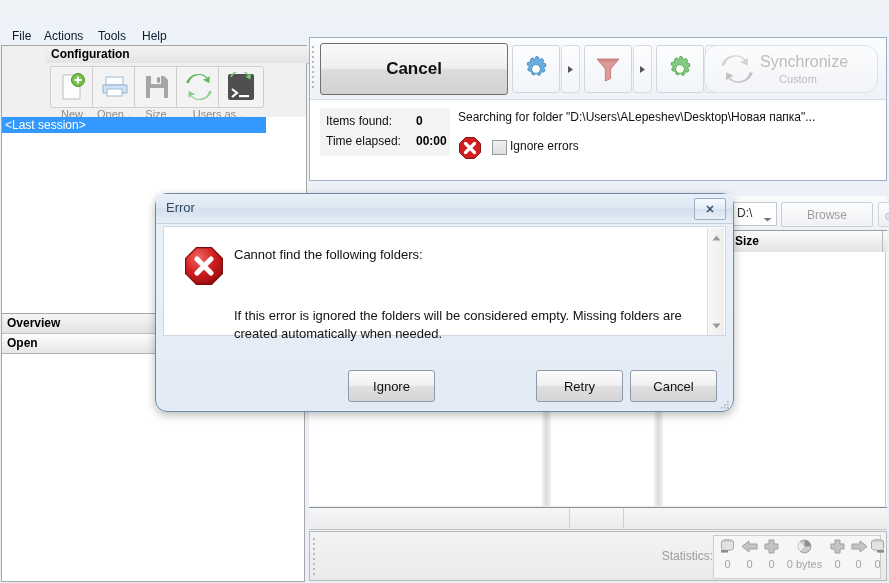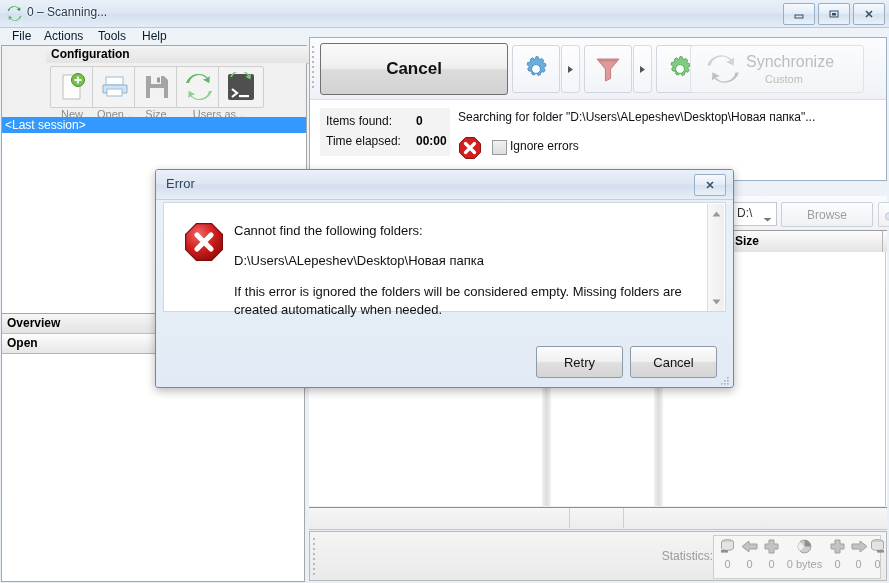--- a/index.html
+++ b/index.html
@@ -39,21 +39,21 @@
      border-bottom:1px solid #c3c3c3;margin-left:44px;}
   .cfg-cap-t{position:absolute;left:5px;top:1px;font-size:12px;font-weight:bold;color:#000;}
   .cfg-close{position:absolute;right:6px;top:1px;width:13px;height:13px;cursor:default;}
   .cfgbar{position:absolute;left:0;top:17px;width:304px;height:54px;background:#f0f0f0;}
   .cfgbtn{position:absolute;top:3px;width:44px;height:40px;
      border:1px solid #cfcfcf;border-radius:2px;background:#f3f3f3;}
   .cfglbl{position:absolute;top:45px;font-size:11px;color:#8c8c8c;text-align:center;}
 
   .sesslist{position:absolute;left:1px;top:117px;width:304px;height:196px;
      background:#fff;border:1px solid #a6a6a6;border-top:none;}
-  .sessrow{position:absolute;left:0;top:0;width:304px;height:16px;
+  .sessrow{position:absolute;left:0;top:0;width:264px;height:16px;
      background:#3399ff;color:#fff;font-size:12px;line-height:16px;padding-left:3px;
      box-sizing:border-box;}
 
   .ovpane{position:absolute;left:1px;top:313px;width:304px;height:269px;
      border:1px solid #a6a6a6;background:#fff;box-sizing:border-box;}
   .ov-cap{position:absolute;left:0;top:0;width:302px;height:19px;
      background:linear-gradient(to bottom,#f6f6f6,#e3e3e3);border-bottom:1px solid #c0c0c0;}
   .ov-cap-t{position:absolute;left:5px;top:2px;font-size:12px;font-weight:bold;}
   .ov-hdr{position:absolute;left:0;top:20px;width:302px;height:19px;
      background:linear-gradient(to bottom,#fdfdfd,#e6e6e6);border-bottom:1px solid #b4b4b4;}
@@ -70,22 +70,22 @@
      border:1px solid #707070;border-radius:3px;
      background:linear-gradient(to bottom,#fafafa 0%,#efefef 48%,#dcdcdc 52%,#d2d2d2 100%);
      display:flex;align-items:center;justify-content:center;
      font-size:17px;font-weight:bold;color:#111;}
   .tbtn{position:absolute;top:7px;width:46px;height:46px;border:1px solid #d0d6dd;
      border-radius:3px;background:linear-gradient(to bottom,#fdfdfe,#f1f4f8);
      display:flex;align-items:center;justify-content:center;}
   .tarrow{position:absolute;top:7px;width:17px;height:46px;border:1px solid #d6dbe1;
      border-radius:3px;background:linear-gradient(to bottom,#fdfdfe,#f2f5f9);
      display:flex;align-items:center;justify-content:center;}
-  .syncbtn{position:absolute;left:380px;top:7px;width:172px;height:46px;
-     border:1px solid #dfe3e8;border-radius:3px;
+  .syncbtn{position:absolute;left:394px;top:7px;width:172px;height:46px;
+     border:1px solid #dfe3e8;border-radius:13px;
      background:linear-gradient(to bottom,#fbfcfd,#f2f4f7);}
   .sync-t1{position:absolute;left:55px;top:7px;font-size:16px;color:#bdbdbd;}
   .sync-t2{position:absolute;left:74px;top:27px;font-size:11px;color:#bdbdbd;}
 
   .statbox{position:absolute;left:10px;top:70px;width:130px;height:48px;
      background:#f3f3f3;}
   .st-l{position:absolute;font-size:12px;color:#111;}
   .st-v{position:absolute;font-size:12px;font-weight:bold;color:#000;}
   .srchtxt{position:absolute;left:148px;top:72px;font-size:12px;color:#111;white-space:nowrap;}
   .errico{position:absolute;left:148px;top:98px;width:24px;height:24px;}
@@ -129,22 +129,22 @@
      background:linear-gradient(to bottom,#f4f4f4,#eaeaea);
      border:1px solid #b9b9b9;box-sizing:border-box;}
   .sb-grip{position:absolute;left:3px;top:5px;width:5px;height:40px;}
   .sb-statlbl{position:absolute;right:173px;top:17px;font-size:12px;color:#9c9c9c;}
   .sb-statsbox{position:absolute;right:5px;top:3px;width:166px;height:42px;
      border:1px solid #cdcdcd;background:#f6f6f6;}
   .sb-item{position:absolute;top:3px;text-align:center;}
   .sb-num{font-size:11px;color:#a5a5a5;margin-top:1px;}
 
   
-  .dlg{position:absolute;left:155px;top:169px;width:579px;height:219px;
-     border:1px solid #6f8aa5;border-radius:3px;
+  .dlg{position:absolute;left:155px;top:193px;width:579px;height:219px;
+     border:1px solid #6f8aa5;border-radius:12px;
      background:linear-gradient(to bottom,#eaf1f8 0%,#e2ebf5 100%);
      box-shadow:0 3px 10px rgba(0,0,0,.28);box-sizing:border-box;}
   .dlg-cap{position:absolute;left:0;top:0;width:577px;height:29px;
      background:linear-gradient(to bottom,#e9f0f8 0%,#dde7f3 48%,#d3dfee 52%,#e7eef7 100%);
      border-bottom:1px solid #c3d0de;border-radius:2px 2px 0 0;}
   .dlg-title{position:absolute;left:10px;top:6px;font-size:13px;color:#33475c;}
   .dlg-close{position:absolute;right:7px;top:4px;width:30px;height:20px;
      border:1px solid #9aaec4;border-radius:2px;
      background:linear-gradient(to bottom,#f6fafe 0%,#e2ebf6 50%,#d5e1ef 51%,#eaf1f9 100%);
      display:flex;align-items:center;justify-content:center;}
@@ -161,47 +161,20 @@
   .dbtn{position:absolute;top:0;height:30px;border:1px solid #8e9aa8;border-radius:3px;
      background:linear-gradient(to bottom,#fcfcfc 0%,#f0f0f0 48%,#dfdfdf 52%,#d5d5d5 100%);
      display:flex;align-items:center;justify-content:center;font-size:13px;color:#111;}
   .dlg-rsz{position:absolute;right:3px;bottom:2px;width:10px;height:10px;}
 </style>
 </head>
 <body>
 
 <div id="app">
 
-  <div class="titlebar">
-    <span class="tb-icon">
-      <svg width="17" height="17" viewBox="0 0 17 17">
-        <path d="M3 6a5.5 5.5 0 0 1 9.5-2.2l-2 .4 3.6 2 .3-4-1.2 1A7 7 0 0 0 1.6 6z" fill="#3f9b3f"></path>
-        <path d="M14 11a5.5 5.5 0 0 1-9.5 2.2l2-.4-3.6-2-.3 4 1.2-1A7 7 0 0 0 15.4 11z" fill="#5cb85c"></path>
-      </svg>
-    </span>
-    <span class="tb-title">0 – Scanning...</span>
-    <div class="wbtns">
-      <div class="wbtn">
-        <svg width="12" height="10" viewBox="0 0 12 10">
-            <rect x="2" y="6" width="8" height="3" fill="none" stroke="#36506b" stroke-width="1"></rect>
-          </svg>
-      </div>
-      <div class="wbtn">
-        <svg width="12" height="10" viewBox="0 0 12 10">
-            <rect x="2" y="2" width="8" height="6" fill="none" stroke="#36506b" stroke-width="1"></rect>
-            <rect x="4" y="4" width="4" height="2.5" fill="#36506b"></rect>
-          </svg>
-      </div>
-      <div class="wbtn">
-        <svg width="12" height="10" viewBox="0 0 12 10">
-            <path d="M3 2 L9 8 M9 2 L3 8" stroke="#36506b" stroke-width="1.6" fill="none"></path>
-          </svg>
-      </div>
-    </div>
-  </div>
 
   <div class="menubar">
     <span class="menuitem" style="left:6px">File</span>
     <span class="menuitem" style="left:38px">Actions</span>
     <span class="menuitem" style="left:92px">Tools</span>
     <span class="menuitem" style="left:136px">Help</span>
   </div>
 
   <div class="cfgpane">
     <div class="cfg-cap">
@@ -478,38 +451,38 @@
               <stop offset="0%" stop-color="#f06767"></stop>
               <stop offset="55%" stop-color="#d32020"></stop>
               <stop offset="100%" stop-color="#9c0d0d"></stop>
             </radialGradient>
           </defs>
           <path d="M12.4 1.6h15.2L38.4 12.4v15.2L27.6 38.4H12.4L1.6 27.6V12.4z" fill="url(#errg)" stroke="#7e0c0c" stroke-width="1.2"></path>
           <path d="M13 13l14 14 M27 13l-14 14" stroke="#fff" stroke-width="5.2" stroke-linecap="round"></path>
         </svg>
       </span>
       <span class="dlg-l1">Cannot find the following folders:</span>
-      <span class="dlg-l2">D:\Users\ALepeshev\Desktop\Новая папка</span>
       <span class="dlg-l3">If this error is ignored the folders will be considered empty. Missing folders are created automatically when needed.</span>
 
       <div class="dlg-sb">
         <span class="sb-arw" style="top:2px">
           <svg width="9" height="6" viewBox="0 0 9 6">
               <path d="M4.5 0.5L8.5 5.5h-8z" fill="#9a9a9a"></path>
             </svg>
         </span>
         <span class="sb-arw" style="top:90px">
           <svg width="9" height="6" viewBox="0 0 9 6">
               <path d="M4.5 5.5L0.5 0.5h8z" fill="#9a9a9a"></path>
             </svg>
         </span>
       </div>
     </div>
 
     <div class="dlg-btns">
+      <div class="dbtn" style="left:192px;width:85px">Ignore</div>
       <div class="dbtn" style="left:380px;width:85px">Retry</div>
       <div class="dbtn" style="left:474px;width:85px">Cancel</div>
     </div>
 
     <span class="dlg-rsz">
       <svg width="10" height="10" viewBox="0 0 10 10">
         <g fill="#a9b4c0">
           <rect x="7" y="1" width="1.6" height="1.6"></rect>
           <rect x="4" y="4" width="1.6" height="1.6"></rect>
             <rect x="7" y="4" width="1.6" height="1.6"></rect>

